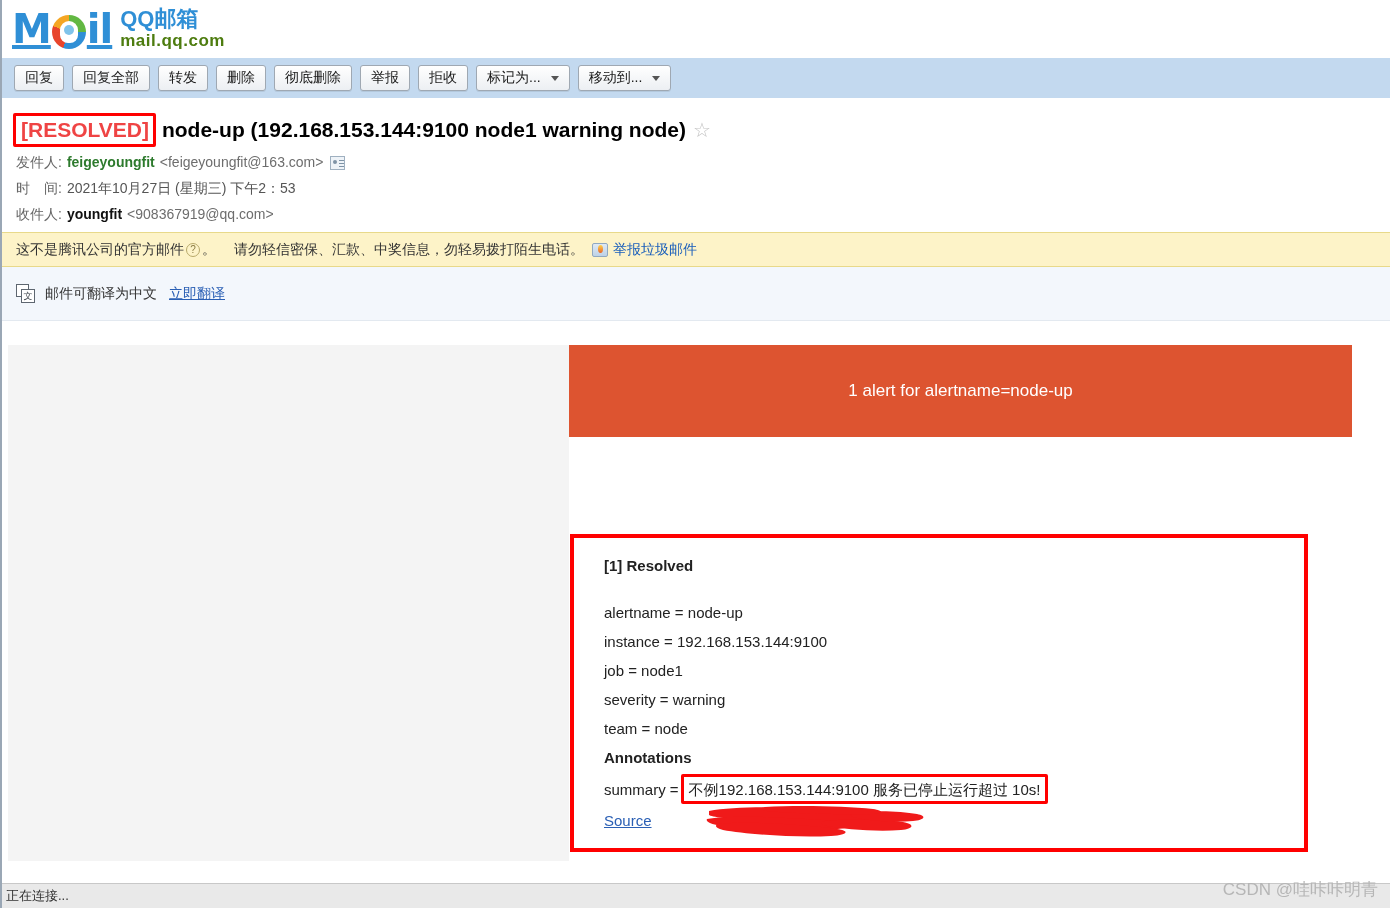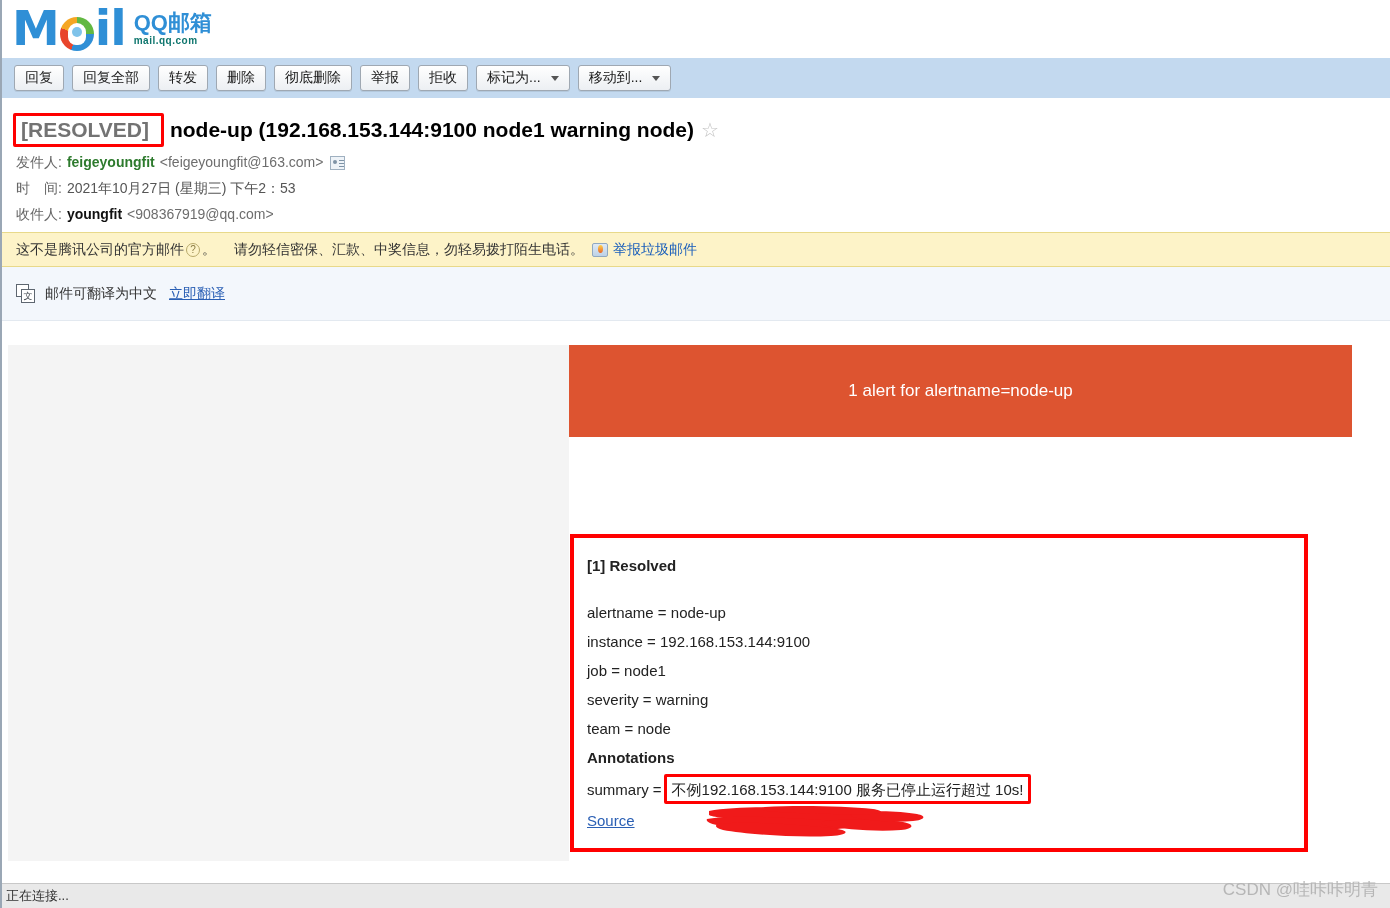--- a/index.html
+++ b/index.html
@@ -23,25 +23,26 @@
     width: 1390px; height: 57px;
     background: #ffffff;
     display: flex; align-items: center;
   }
   .logo-wrap {
     display: flex; align-items: center;
     margin-left: 10px;
   }
   .logo-mail {
     position: relative;
-    font-size: 48px; font-weight: bold;
+    font-size: 40px; font-weight: bold;
     color: #2f8fd6;
     letter-spacing: -1px;
     line-height: 42px;
     font-family: "DejaVu Sans", sans-serif;
+    text-decoration: underline;
   }
   .logo-M { color: #2f8fd6; }
   .logo-ball {
     display: inline-block;
     position: relative;
     width: 34px; height: 34px;
     border-radius: 50%;
     vertical-align: -6px;
     margin: 0 1px;
     background:
@@ -68,21 +69,21 @@
   }
   .logo-qq {
     margin-left: 8px;
     line-height: 1;
   }
   .logo-qq-top {
     font-size: 22px; font-weight: bold; color: #2f8fd6;
     letter-spacing: 0px;
   }
   .logo-qq-bot {
-    font-size: 10px; font-weight: bold; color: #0f766e;
+    font-size: 17px; font-weight: bold; color: #4d7c0f;
     letter-spacing: 0.5px; margin-top: 2px;
   }
 
   
   .toolbar {
     position: absolute; left: 0; top: 57px;
     width: 1390px; height: 41px;
     background: #c3d9ef;
     border-top: 1px solid #ffffff;
     display: flex; align-items: center;
@@ -117,22 +118,22 @@
     width: 1390px; height: 134px;
     background: #ffffff;
     padding: 16px 0 0 14px;
   }
   .subject-row {
     position: relative;
     display: flex; align-items: center;
     height: 32px;
   }
   .subj-resolved {
-    font-size: 21px; font-weight: bold; color: #737373;
-    padding: 2px 12px 2px 5px;
+    font-size: 21px; font-weight: bold; color: #ef4444;
+    padding: 2px 4px 2px 5px;
     border: 3px solid #ff0000;
     border-radius: 2px;
     line-height: 24px;
     margin-left: -3px;
   }
   .subj-rest {
     font-size: 21px; font-weight: bold; color: #000000;
     margin-left: 6px;
   }
   .star {
@@ -270,21 +271,21 @@
     border-radius: 4px;
     cursor: pointer;
     border: none;
     font-family: "Liberation Sans", sans-serif;
   }
   .alert-detail {
     position: absolute; left: 1px; top: 189px;
     width: 738px; height: 318px;
     border: 4px solid #ff0000;
     background: #ffffff;
-    padding: 13px 0 0 13px;
+    padding: 13px 0 0 30px;
     font-size: 15px; color: #222222;
     line-height: 29px;
   }
   .ad-bold { font-weight: bold; }
   .ad-spacer { height: 18px; }
   .kv { white-space: pre; }
   .summary-row {
     position: relative;
     display: flex; align-items: center;
     margin-top: 2px;

